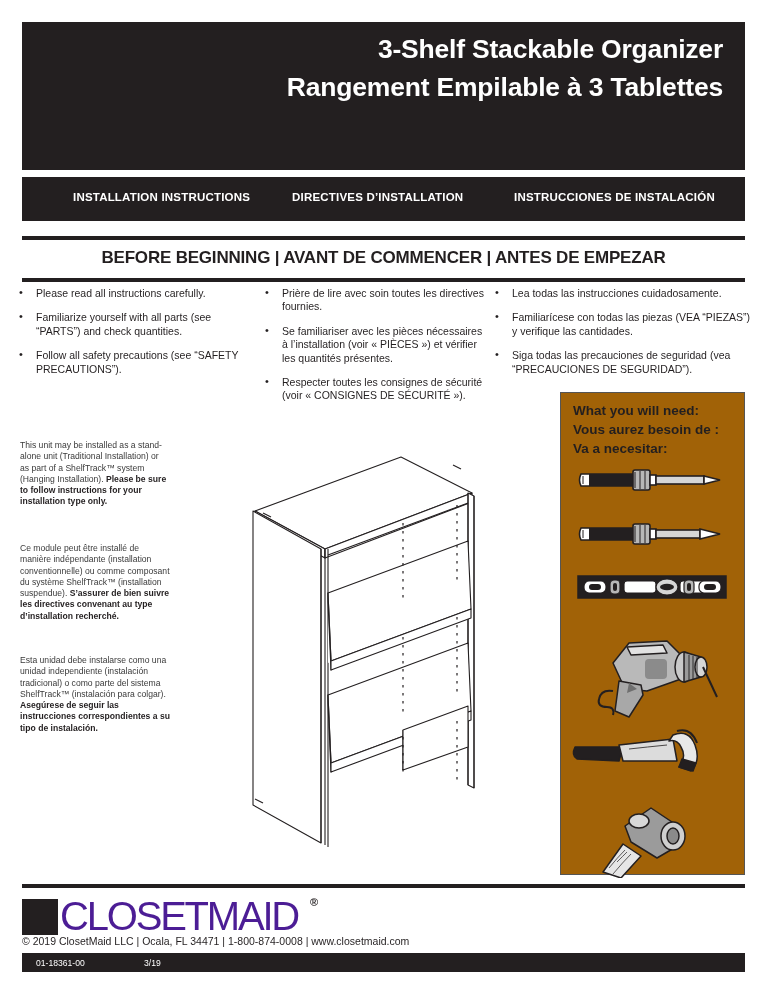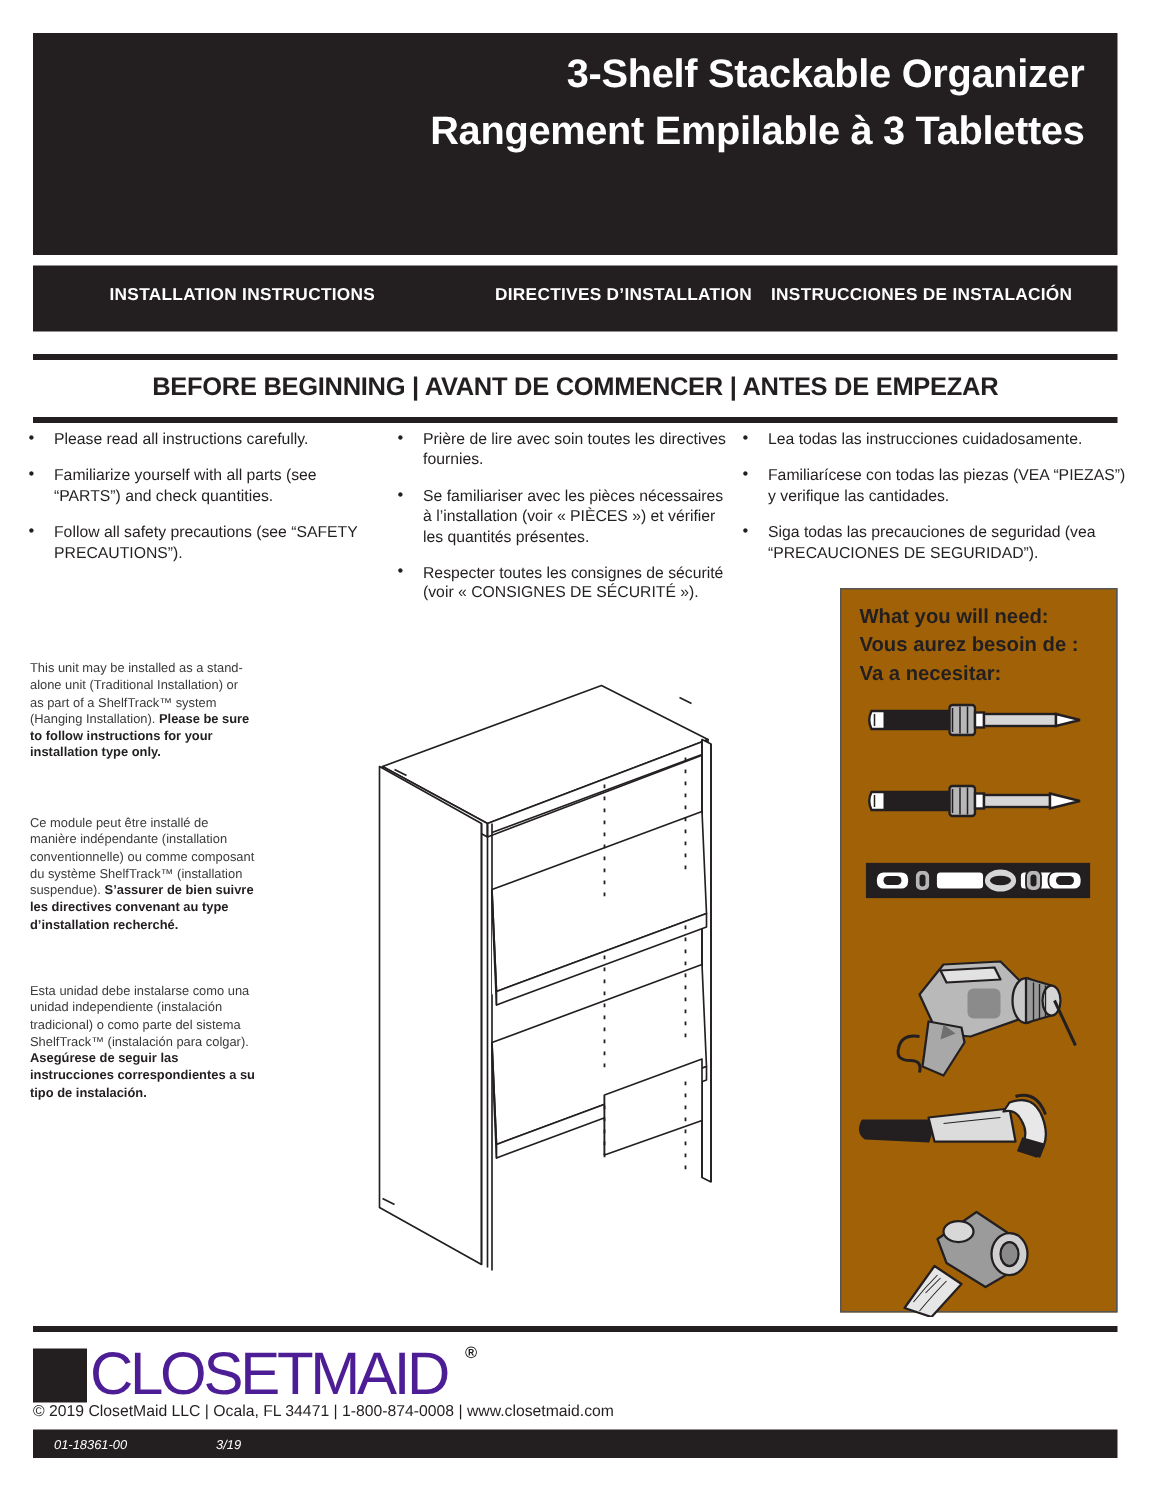--- a/index.html
+++ b/index.html
@@ -33,21 +33,21 @@
   .lang-bar{
     position:absolute;left:22px;top:177px;width:723px;height:44px;
     background:#231f20;
   }
   .lang-bar .lbl{
     position:absolute;top:14px;
     color:#ffffff;font-size:11.5px;font-weight:bold;letter-spacing:.2px;
     white-space:nowrap;
   }
   .lang-bar .l1{left:51px;}
-  .lang-bar .l2{left:270px;margin-left:38px;}
+  .lang-bar .l2{left:270px;}
   .lang-bar .l3{left:492px;}
 
   .rule{position:absolute;left:22px;width:723px;background:#231f20;}
   .rule.thick{height:4px;}
 
   .before-heading{
     position:absolute;left:22px;top:248px;width:723px;
     text-align:center;font-size:17px;font-weight:bold;letter-spacing:-0.2px;
     white-space:nowrap;
   }
@@ -111,21 +111,21 @@
     position:absolute;left:288px;top:-1px;font-size:11px;font-weight:bold;
   }
   .copy{
     position:absolute;left:22px;top:935px;font-size:10.5px;white-space:nowrap;
   }
   .code-bar{
     position:absolute;left:22px;top:953px;width:723px;height:19px;
     background:#231f20;
   }
   .code-bar span{
-    position:absolute;top:5px;color:#ffffff;font-size:8.6px;font-style:italic;
+    position:absolute;top:5px;color:#ffffff;font-size:8.6px;
   }
   .code-bar .cb1{left:14px;}
   .code-bar .cb2{left:122px;}
 
   
   .diagram{position:absolute;left:225px;top:425px;}
 </style>
 </head>
 <body>
 

